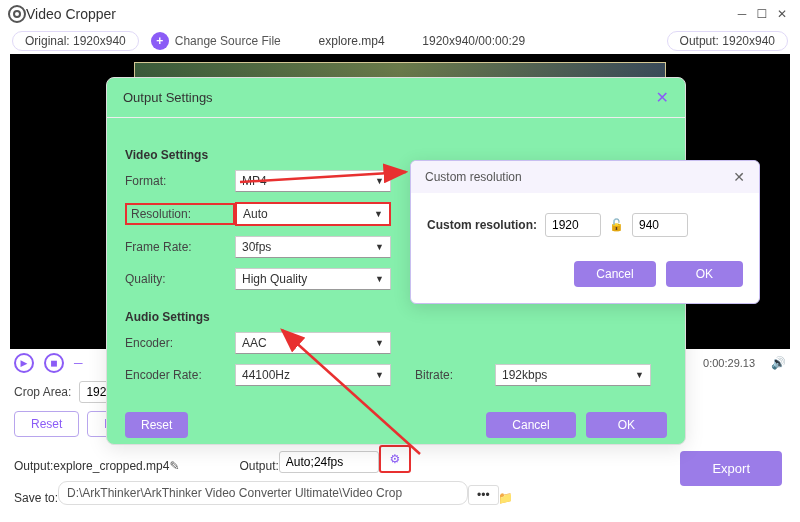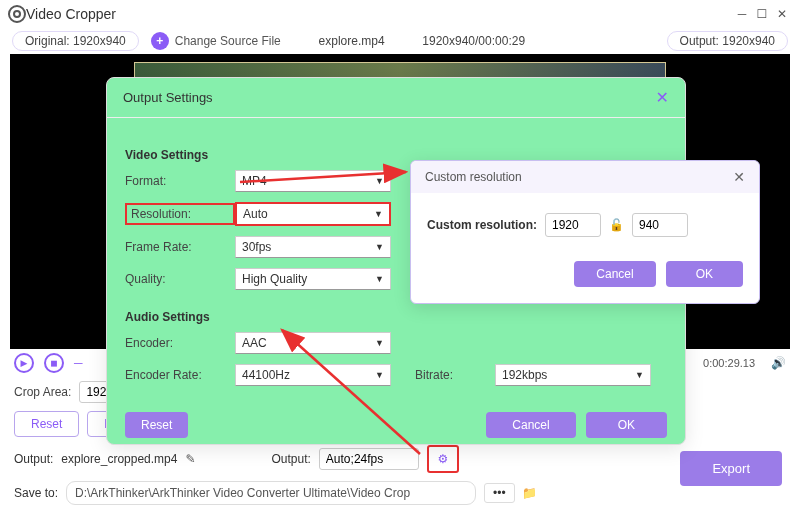--- a/index.html
+++ b/index.html
@@ -18,21 +18,21 @@
 .videoarea .thumb{position:absolute;top:8px;left:124px;right:124px;height:38px;background:linear-gradient(90deg,#3b5c3b,#6b7b4b,#3b4c5b);border:1px solid #d4c895}
 .controls{height:28px;display:flex;align-items:center;padding:4px 14px;gap:10px;color:#8b5cf6}
 .cbtn{width:20px;height:20px;border:2px solid #8b5cf6;border-radius:50%;display:flex;align-items:center;justify-content:center;font-size:9px}
 .ctime{margin-left:auto;color:#555;font-size:11px}
 .speaker{color:#8b5cf6;margin-left:6px}
 .row{display:flex;align-items:center;padding:4px 14px;gap:8px;font-size:12px;color:#444}
 .txtfield{border:1px solid #ccc;border-radius:3px;padding:3px 6px;font-size:12px;background:#fff;min-width:40px}
 .btn{border:1px solid #b8a5ed;color:#8b5cf6;background:#fff;border-radius:4px;padding:5px 16px;cursor:pointer;font-size:12px}
 .btn.purple{background:#9b7ce8;color:#fff;border:none}
 .btn.big{padding:10px 32px;font-size:13px}
-.outrow{display:flex;align-items:center;padding:4px 14px;gap:8px}
+.outrow{display:flex;align-items:flex-end;padding:4px 14px;}
 .pencil{color:#555}
 .gear{width:18px;height:18px;color:#8b5cf6;display:flex;align-items:center;justify-content:center}
 .gearbox{border:2px solid #e83030;border-radius:3px;padding:3px 5px}
 .browse{border:1px solid #ddd;border-radius:3px;padding:2px 8px;background:#fff;cursor:pointer}
 .foldericon{color:#8b5cf6}
 
 .modal{position:absolute;left:106px;top:77px;width:580px;background:#86efac;border:1px solid #ddd;border-radius:8px;box-shadow:0 4px 20px rgba(0,0,0,0.1);padding:0}
 .mhead{display:flex;align-items:center;padding:10px 16px;border-bottom:1px solid #eee}
 .mhead .mtitle{font-size:13px;color:#333}
 .mhead .mclose{margin-left:auto;color:#8b5cf6;cursor:pointer;font-size:16px}

